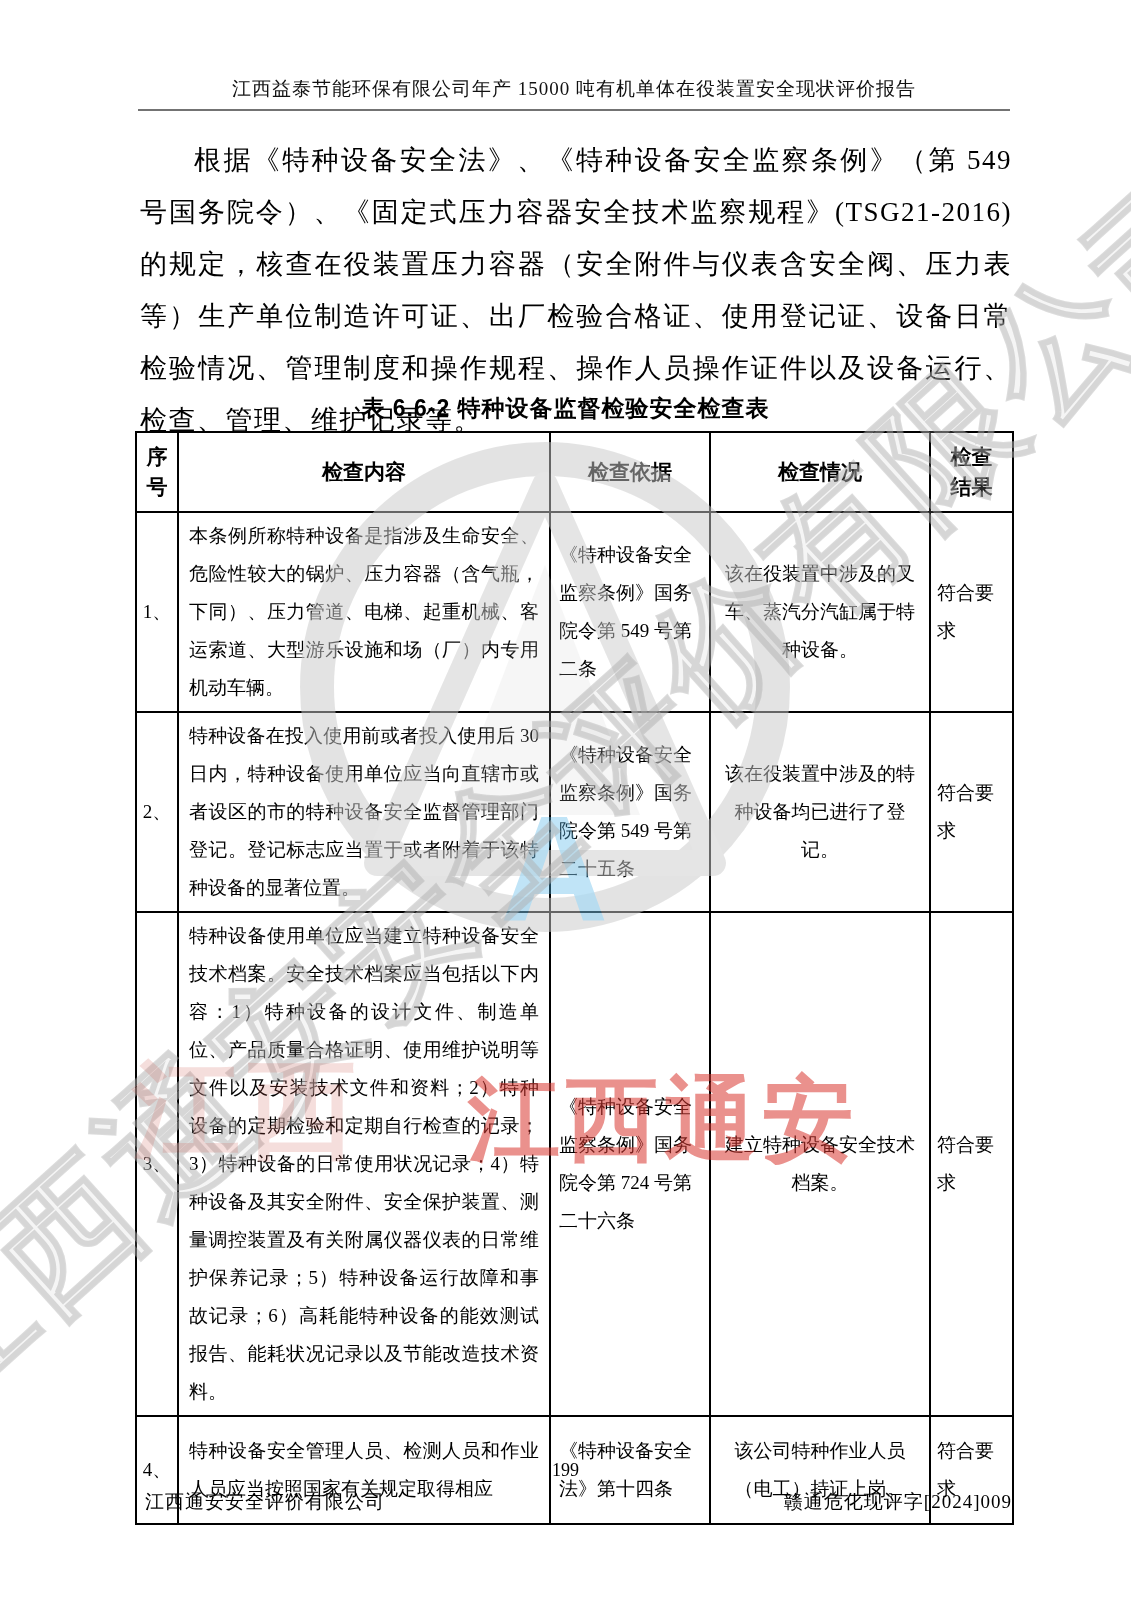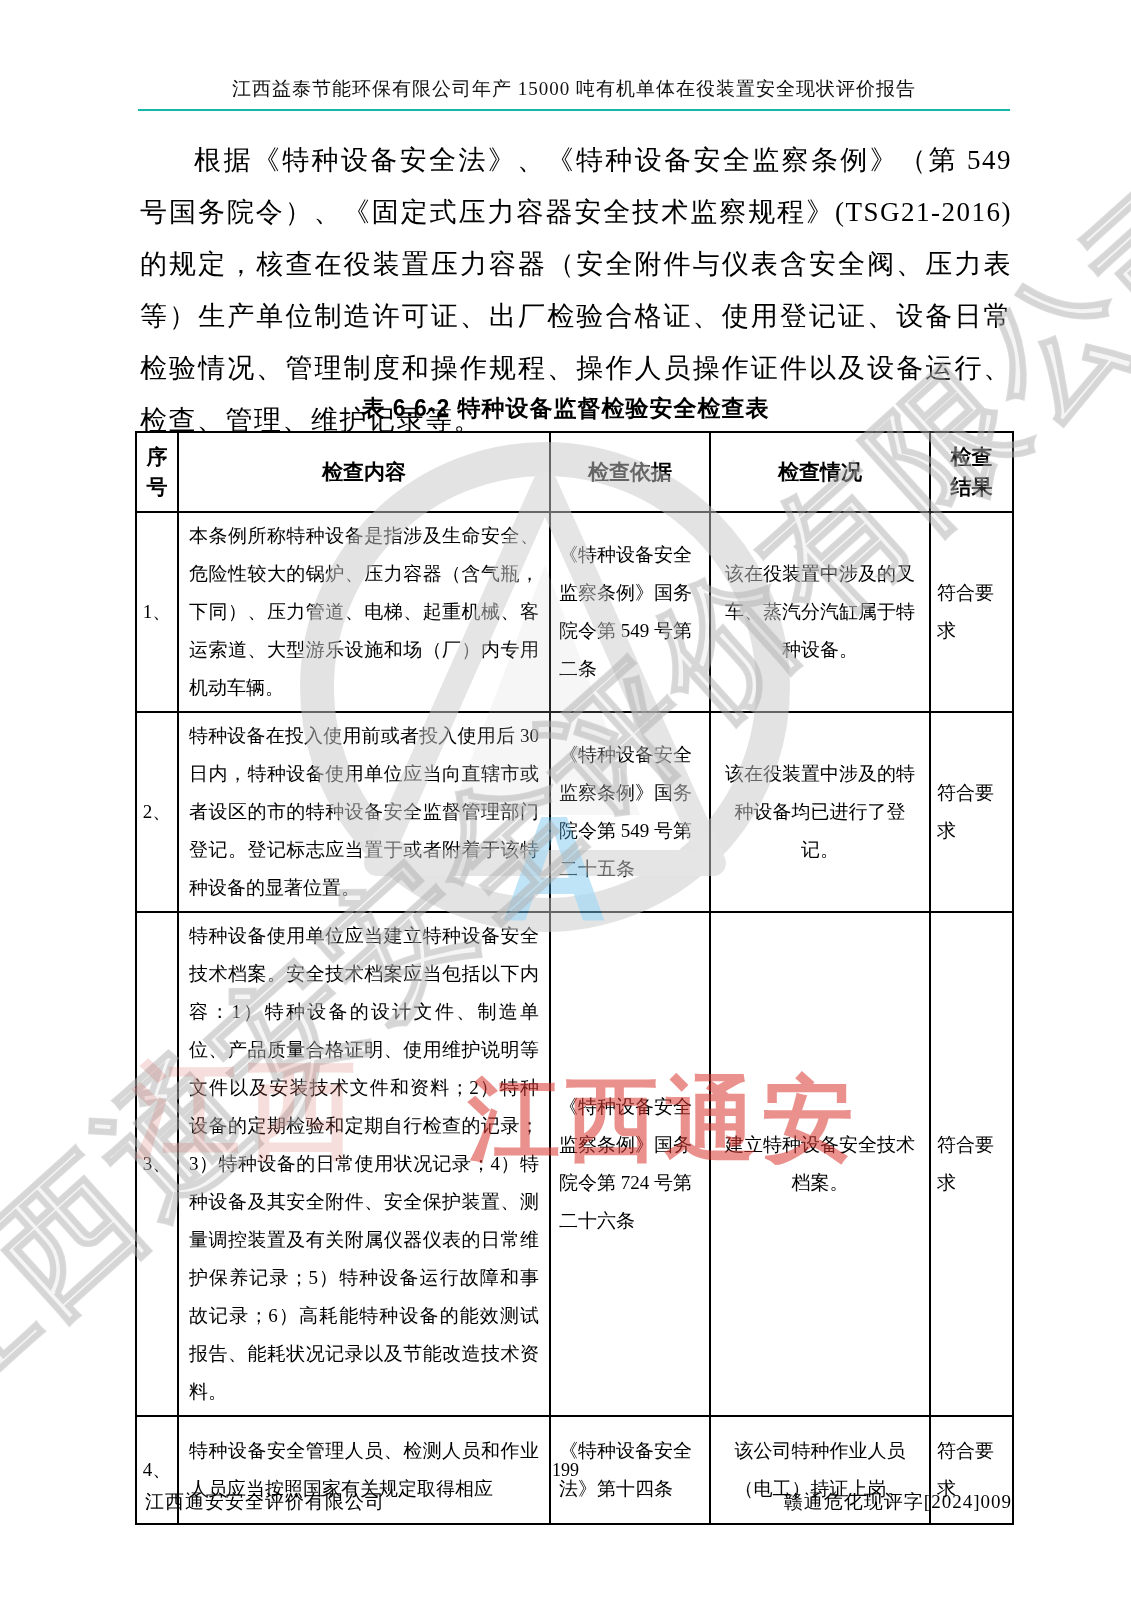--- a/index.html
+++ b/index.html
@@ -9,21 +9,21 @@
     position:relative; overflow:hidden;
     font-family:"Liberation Serif","DejaVu Serif",serif;
     color:#000;
   }
   .page { position:absolute; inset:0; background:#fff; }
 
   
   .doc-header {
     position:absolute; top:76px; left:138px; width:872px;
     text-align:center; font-size:19px; letter-spacing:1px;
-    padding-bottom:7px; border-bottom:2px solid #14b8a6;
+    padding-bottom:7px; border-bottom:2px solid #737373;
     color:#111;
   }
 
   
   .paragraph {
     position:absolute; top:134px; left:140px; width:872px;
     font-size:27px; line-height:52px; letter-spacing:1.5px;
     text-align:justify; text-indent:2em; color:#000;
   }
 

